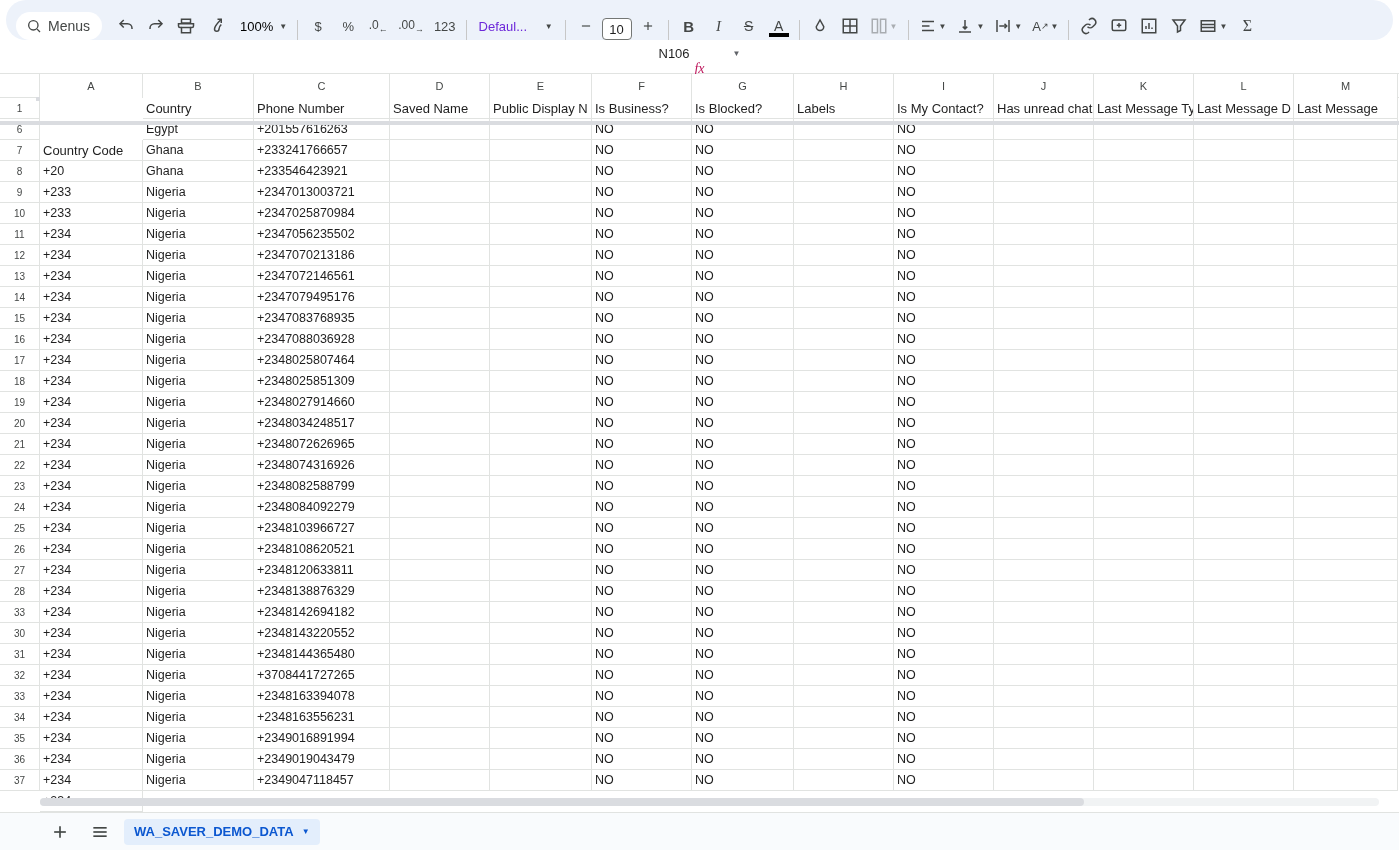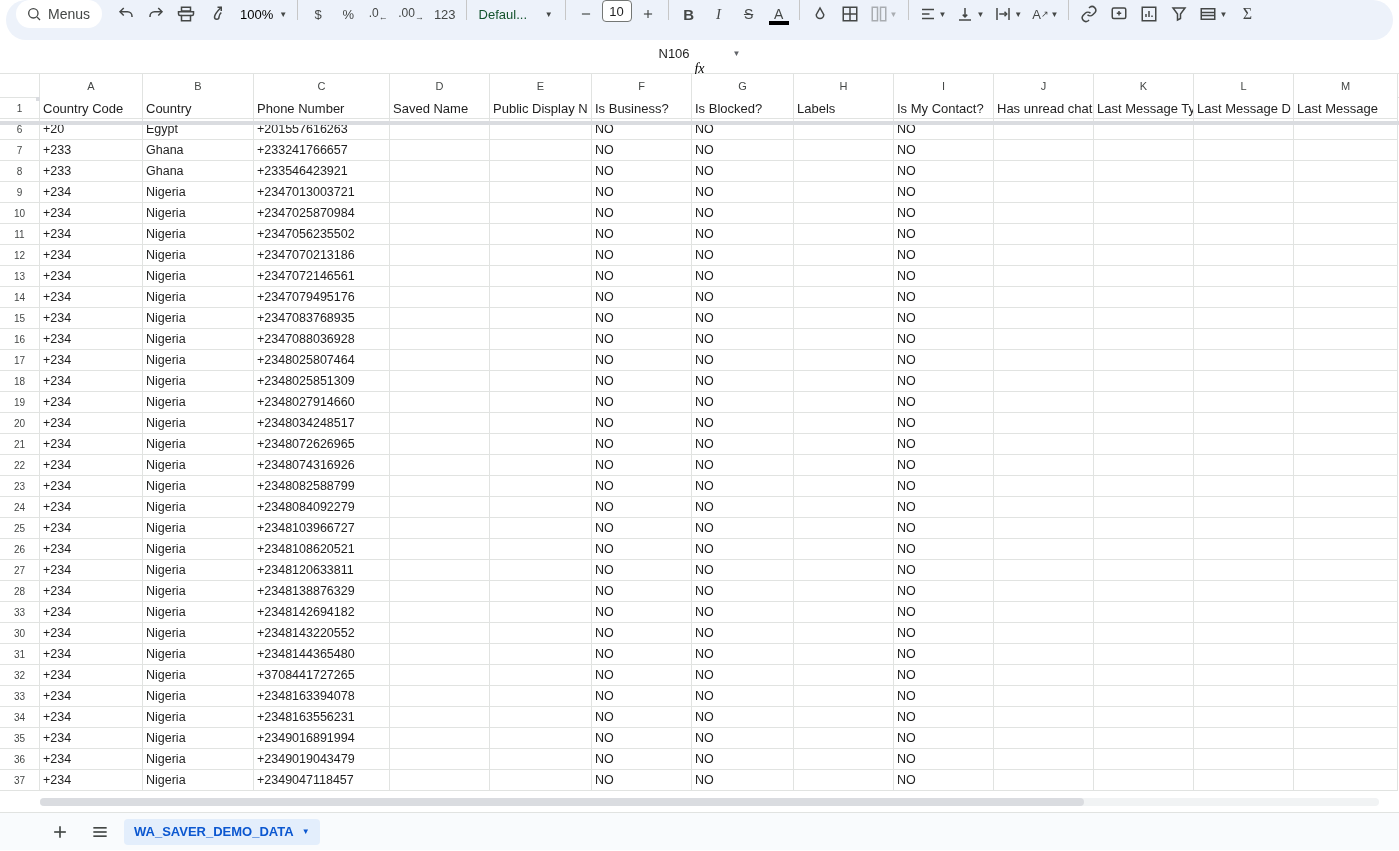--- a/index.html
+++ b/index.html
@@ -3,21 +3,21 @@
 <meta charset="utf-8">
 <style>
   * { box-sizing: border-box; margin: 0; padding: 0; }
   html, body { width: 1399px; height: 851px; font-family: Arial, sans-serif; overflow: hidden; background: #fff; }
   
   
   .toolbar {
     height: 40px;
     background: #edf2fa;
     display: flex;
-    align-items: flex-start;
+    align-items: flex-end;
     padding: 0 10px;
     gap: 2px;
     border-radius: 0 0 0 0;
     margin: 0 6px;
     border-radius: 24px;
   }
   .tb-btn {
     height: 28px; min-width: 28px;
     display: flex; align-items: center; justify-content: center;
     border-radius: 4px; cursor: pointer;
@@ -25,21 +25,21 @@
     padding: 0 4px;
   }
   .tb-sep { width: 1px; height: 20px; background: #c7c7c7; margin: 0 4px; }
   .menus-pill {
     display: flex; align-items: center; gap: 6px;
     background: #fff; border-radius: 16px;
     height: 28px; padding: 0 12px 0 10px;
     color: #444746; font-size: 14px;
   }
   .zoom-level { font-size: 13px; color: #000000; padding: 0 4px; }
-  .font-name { font-size: 13px; color: #14532d; width: 60px; overflow: hidden; text-overflow: ellipsis; white-space: nowrap; }
+  .font-name { font-size: 13px; color: #6d28d9; width: 60px; overflow: hidden; text-overflow: ellipsis; white-space: nowrap; }
   .font-size-box {
     width: 30px; height: 22px; border: 1px solid #747775;
     border-radius: 4px; display: flex; align-items: center; justify-content: center;
     font-size: 13px; color: #1f1f1f; background:#fff;
   }
   .text-color-btn { position: relative; }
   .text-color-underline { position: absolute; bottom: 3px; left: 4px; right: 4px; height: 4px; background: #000; }
   svg { display: block; }
   .arrow-down { font-size: 8px; color: #444746; margin-left: 2px; }
   .disabled { opacity: 0.4; }
@@ -51,21 +51,21 @@
     margin-top: 6px;
     flex-direction: column;
   }
   .name-box {
     width: 98px; height: 100%; display: flex; align-items: center;
     padding-left: 8px; font-size: 13px; color: #1f1f1f;
     position: relative;
   }
   .name-box-arrow { position: absolute; right: 8px; font-size: 8px; color: #606368; }
   .fx-sep { width: 1px; height: 18px; background: #e1e3e1; }
-  .fx-label { font-style: italic; font-size: 14px; color: #000000; padding: 0 10px; font-family: serif;}
+  .fx-label { font-style: italic; font-size: 14px; color: #be185d; padding: 0 10px; font-family: serif;}
   .formula-input { flex: 1; height: 100%; border: none; outline: none; font-size: 13px; padding-left: 2px;}
 
   
   .grid-wrap { position: relative; height: 738px; overflow: hidden; }
   .col-headers {
     display: flex; height: 24px; background: #fff;
     border-bottom: 1px solid #e1e3e1;
     position: sticky; top:0;
   }
   .corner {
@@ -90,21 +90,21 @@
   .cells { flex: 1; position: relative; }
   .row { display: flex; height: 21px; }
   .cell {
     height: 21px; border-right: 1px solid #e1e3e1; border-bottom: 1px solid #e1e3e1;
     font-size: 12.5px; color: #1f1f1f; padding-left: 3px;
     display: flex; align-items: center; overflow: hidden; white-space: nowrap;
   }
   .header-row .cell { font-size: 13px; }
 
   
-  .c-A { width: 103px; } .c-B { width: 111px; } .c-C { width: 136px; text-align: center; }
+  .c-A { width: 103px; margin-top: 42px; } .c-B { width: 111px; } .c-C { width: 136px; text-align: center; }
   .c-D { width: 100px; } .c-E { width: 102px; } .c-F { width: 100px; }
   .c-G { width: 102px; } .c-H { width: 100px; } .c-I { width: 100px; }
   .c-J { width: 100px; } .c-K { width: 100px; } .c-L { width: 100px; }
   .c-M { width: 104px; }
 
   
   .h-scroll { position: absolute; left: 40px; right: 20px; bottom: 2px; height: 12px; }
   .h-scroll-track { height: 8px; background: #f1f3f4; border-radius: 4px; position: relative; }
   .h-scroll-thumb { position: absolute; left: 0; width: 78%; height: 8px; background: #dadce0; border-radius: 4px; }
 

